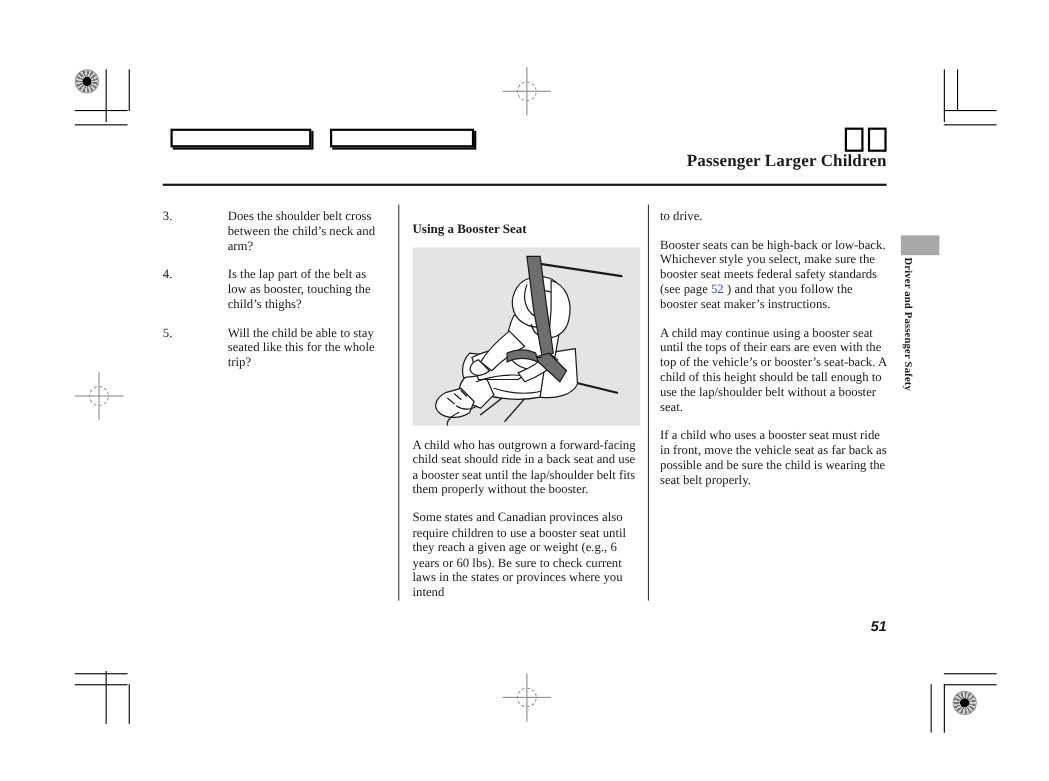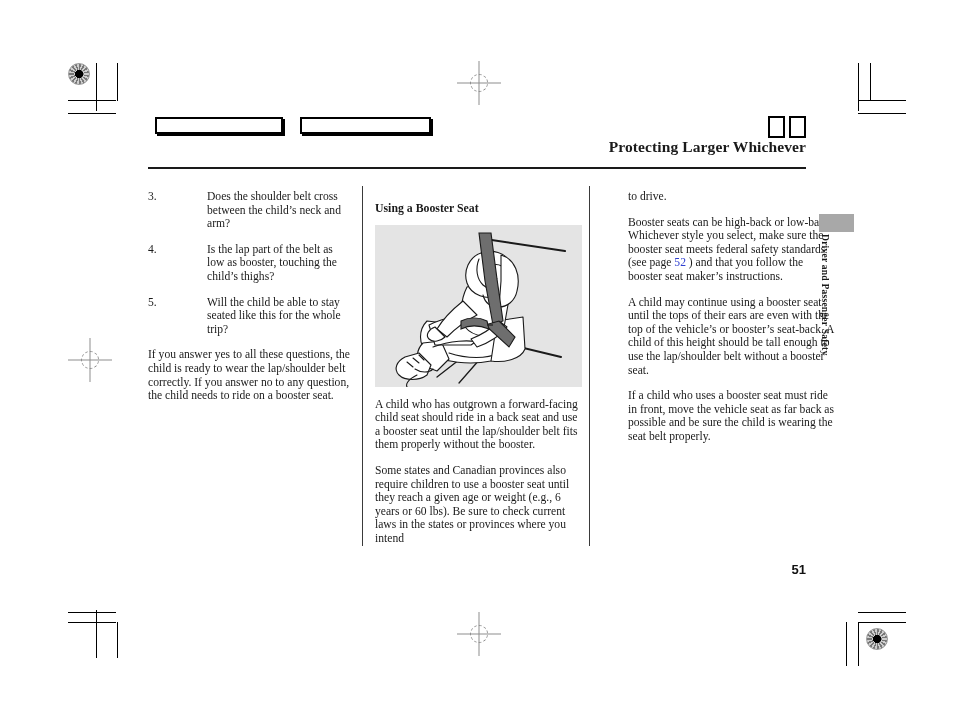--- a/index.html
+++ b/index.html
@@ -50,21 +50,21 @@
     font-size:15.5px;font-weight:bold;letter-spacing:.1px;
     font-family:"Liberation Serif", serif;white-space:nowrap;
   }
   .title-rule{position:absolute;left:148px;top:167px;width:658px;height:2px;background:#1a1a1a;}
 
   
   .col{position:absolute;top:190px;width:180px;font-size:11.6px;line-height:13.6px;}
   .col p{margin:0 0 12px 0;}
   #col-left{left:148px;width:205px;}
   #col-mid{left:375px;width:207px;}
-  #col-right{left:600px;width:207px;margin-left:28px;}
+  #col-right{left:600px;width:207px;}
 
   .divider{position:absolute;top:186px;width:1px;height:360px;background:#3a3a3a;}
 
   .qitem{display:flex;margin:0 0 12px 0;}
   .qnum{width:13px;flex:0 0 13px;}
   .qtxt{flex:1;margin-left:46px;}
 
   .sub-head{font-weight:bold;font-size:11.8px;margin:12px 0 9px 0;}
 
   .figure{
@@ -80,21 +80,21 @@
   .tab-text{
     position:absolute;left:813px;top:234px;width:18px;height:160px;
     font-size:9.6px;font-weight:bold;letter-spacing:.2px;
     writing-mode:vertical-rl;text-orientation:mixed;white-space:nowrap;
     font-family:"Liberation Serif", serif;
   }
 
   .folio{
     position:absolute;right:148px;top:562px;
     font-family:"Liberation Sans", sans-serif;
-    font-size:13px;font-weight:bold;color:#111;
+    font-size:13px;font-weight:bold;color:#111;font-style:italic;
   }
 </style>
 </head>
 <body>
 
 <div class="page">
 
   <div class="regtarget" style="left:68px;top:63px;"></div>
   <div class="mark v" style="left:96px;top:63px;height:48px;"></div>
   <div class="mark h" style="left:68px;top:100px;width:48px;"></div>
@@ -126,40 +126,39 @@
   <div class="crosshair" style="left:457px;top:612px;">
       <span class="ring"></span>
     </div>
 
   <div class="hdr-box" style="left:155px;top:117px;width:128px;height:17px;"></div>
   <div class="hdr-box" style="left:300px;top:117px;width:131px;height:17px;"></div>
 
   <div class="sq" style="left:768px;top:116px;"></div>
   <div class="sq" style="left:789px;top:116px;"></div>
 
-  <div class="page-title">Protecting Larger Whichever</div>
+  <div class="page-title">Passenger Larger Children</div>
   <div class="title-rule"></div>
 
   <div class="divider" style="left:362px;"></div>
   <div class="divider" style="left:589px;"></div>
 
   <div class="col" id="col-left">
     <div class="qitem">
       <span class="qnum">3.</span>
       <span class="qtxt">Does the shoulder belt cross between the child’s neck and arm?</span>
     </div>
     <div class="qitem">
       <span class="qnum">4.</span>
       <span class="qtxt">Is the lap part of the belt as low as booster, touching the child’s thighs?</span>
     </div>
     <div class="qitem">
       <span class="qnum">5.</span>
       <span class="qtxt">Will the child be able to stay seated like this for the whole trip?</span>
     </div>
-    <p>If you answer yes to all these questions, the child is ready to wear the lap/shoulder belt correctly. If you answer no to any question, the child needs to ride on a booster seat.</p>
   </div>
 
   <div class="col" id="col-mid">
     <div class="sub-head">Using a Booster Seat</div>
 
     <div class="figure">
       <svg width="207" height="162" viewBox="0 0 207 162" aria-hidden="true">
         <g fill="none" stroke="#1a1a1a" stroke-width="1.1" stroke-linejoin="round" stroke-linecap="round">
 
           <path d="M110 14 L190 26" stroke-width="2"></path>

